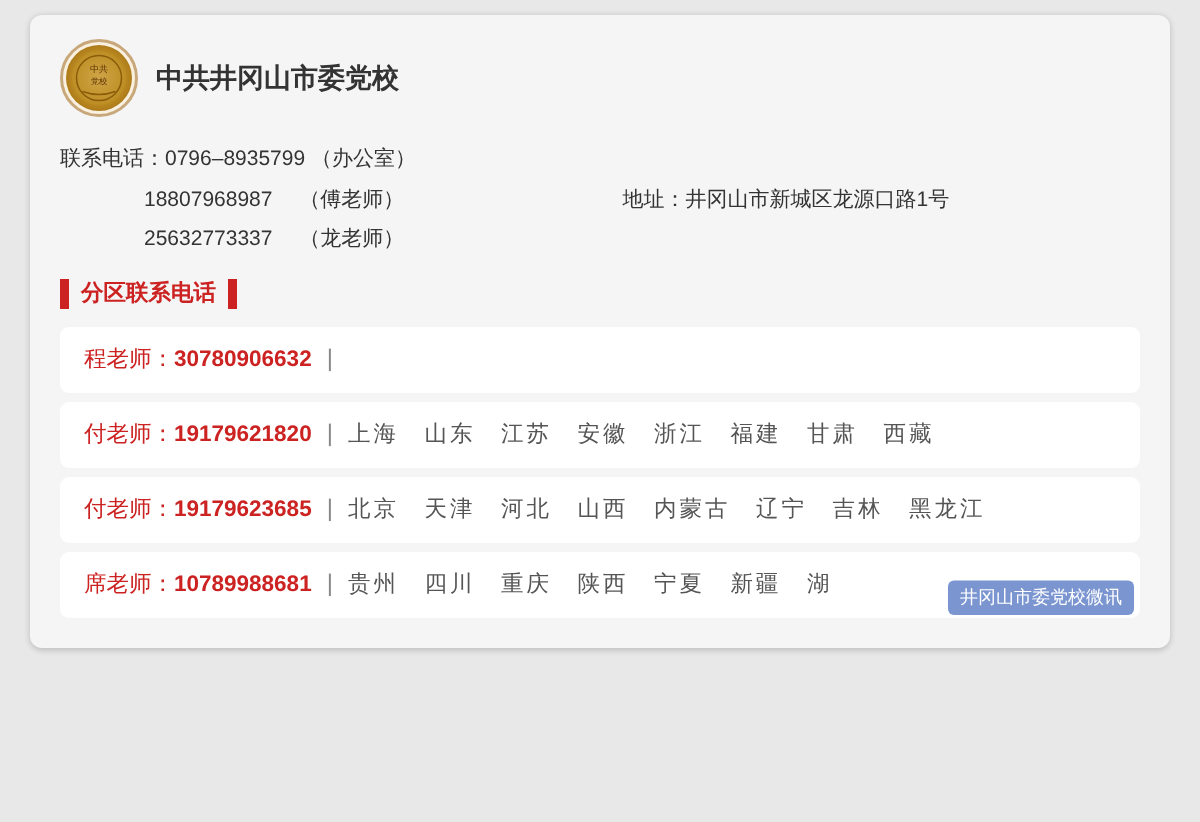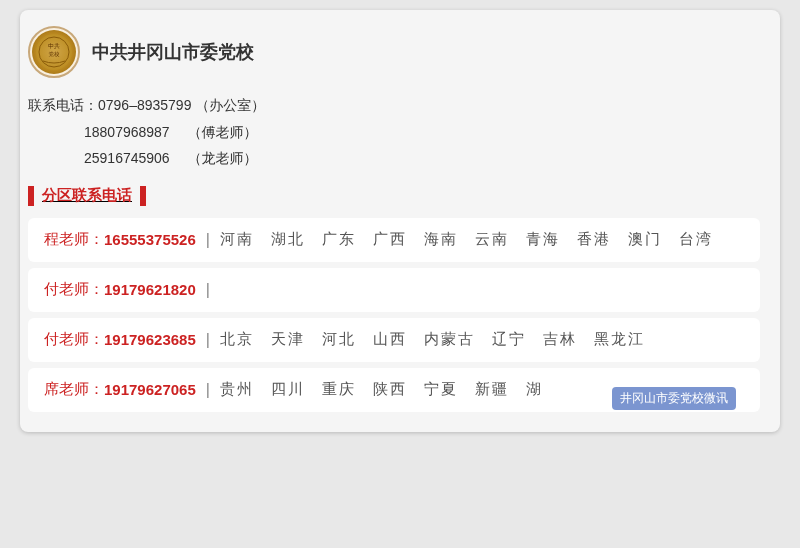--- a/index.html
+++ b/index.html
@@ -10,21 +10,21 @@
       min-height: 548px;
       display: flex;
       justify-content: center;
       align-items: flex-start;
       padding: 10px;
     }
     .card {
       background: #f5f5f5;
       border-radius: 8px;
       width: 760px;
-      padding: 16px 20px 20px 8px;
+      padding: 16px 20px 20px 20px;
       box-shadow: 0 1px 4px rgba(0,0,0,0.2);
     }
     .header {
       display: flex;
       align-items: center;
       margin-bottom: 14px;
     }
     .logo-circle {
       width: 52px;
       height: 52px;
@@ -72,21 +72,20 @@
       color: #333;
       line-height: 1.9;
       padding-left: 0;
     }
     .info-row.indent {
       padding-left: 56px;
     }
     .divider-section {
       display: flex;
       margin: 10px 0 12px 0;
-      text-decoration: underline;
     }
     .divider-bar-left {
       width: 6px;
       height: 20px;
       background: #cc2222;
       margin-right: 4px;
     }
     .divider-bar-right {
       width: 6px;
       height: 20px;
@@ -133,21 +132,21 @@
     }
     .watermark-overlay {
       position: relative;
     }
     .last-row {
       position: relative;
       text-align: center;
     }
     .watermark {
       position: absolute;
-      right: 24px;
+      right: 4px;
       bottom: 2px;
       background: rgba(100,130,200,0.85);
       color: white;
       font-size: 12px;
       padding: 3px 8px;
       border-radius: 4px;
       white-space: nowrap;
     }
   </style>
 </head>
@@ -172,60 +171,63 @@
 
   <div class="info-section">
     <div class="contact-left">
       <div class="info-row">
         <span>联系电话：0796–8935799 （办公室）</span>
       </div>
       <div class="info-row indent">
         <span>18807968987 　（傅老师）</span>
       </div>
       <div class="info-row indent">
-        <span>25916745906 　（龙老师）</span>
+        <span>25632773337 　（龙老师）</span>
       </div>
     </div>
     <div class="contact-right">
       <div class="info-row">
         &nbsp;
+      </div>
+      <div class="info-row">
+        <span>地址：</span><span>井冈山市新城区龙源口路1号</span>
       </div>
     </div>
   </div>
 
   <div class="divider-section">
     <div class="divider-bar-left"></div>
     <span class="divider-title">分区联系电话</span>
     <div class="divider-bar-right"></div>
   </div>
 
   <div class="region-list">
 
     <div class="region-item">
       <span class="teacher-name">程老师：</span>
-      <span class="phone-number">16555375526</span>
-      <span class="separator">|</span>
-      <span class="regions">河南　湖北　广东　广西　海南　云南　青海　香港　澳门　台湾</span>
+      <span class="phone-number">30780906632</span>
+      <span class="separator">|</span>
     </div>
 
     <div class="region-item">
       <span class="teacher-name">付老师：</span>
       <span class="phone-number">19179621820</span>
       <span class="separator">|</span>
+      <span class="regions">上海　山东　江苏　安徽　浙江　福建　甘肃　西藏</span>
     </div>
 
     <div class="region-item">
       <span class="teacher-name">付老师：</span>
       <span class="phone-number">19179623685</span>
       <span class="separator">|</span>
       <span class="regions">北京　天津　河北　山西　内蒙古　辽宁　吉林　黑龙江</span>
     </div>
 
     <div class="region-item last-row watermark-overlay">
       <span class="teacher-name">席老师：</span>
-      <span class="phone-number">19179627065</span>
+      <span class="phone-number">10789988681</span>
       <span class="separator">|</span>
       <span class="regions">贵州　四川　重庆　陕西　宁夏　新疆　湖</span>
       <span class="watermark">井冈山市委党校微讯</span>
     </div>
 
   </div>
 </div>
 
 </body></html>

